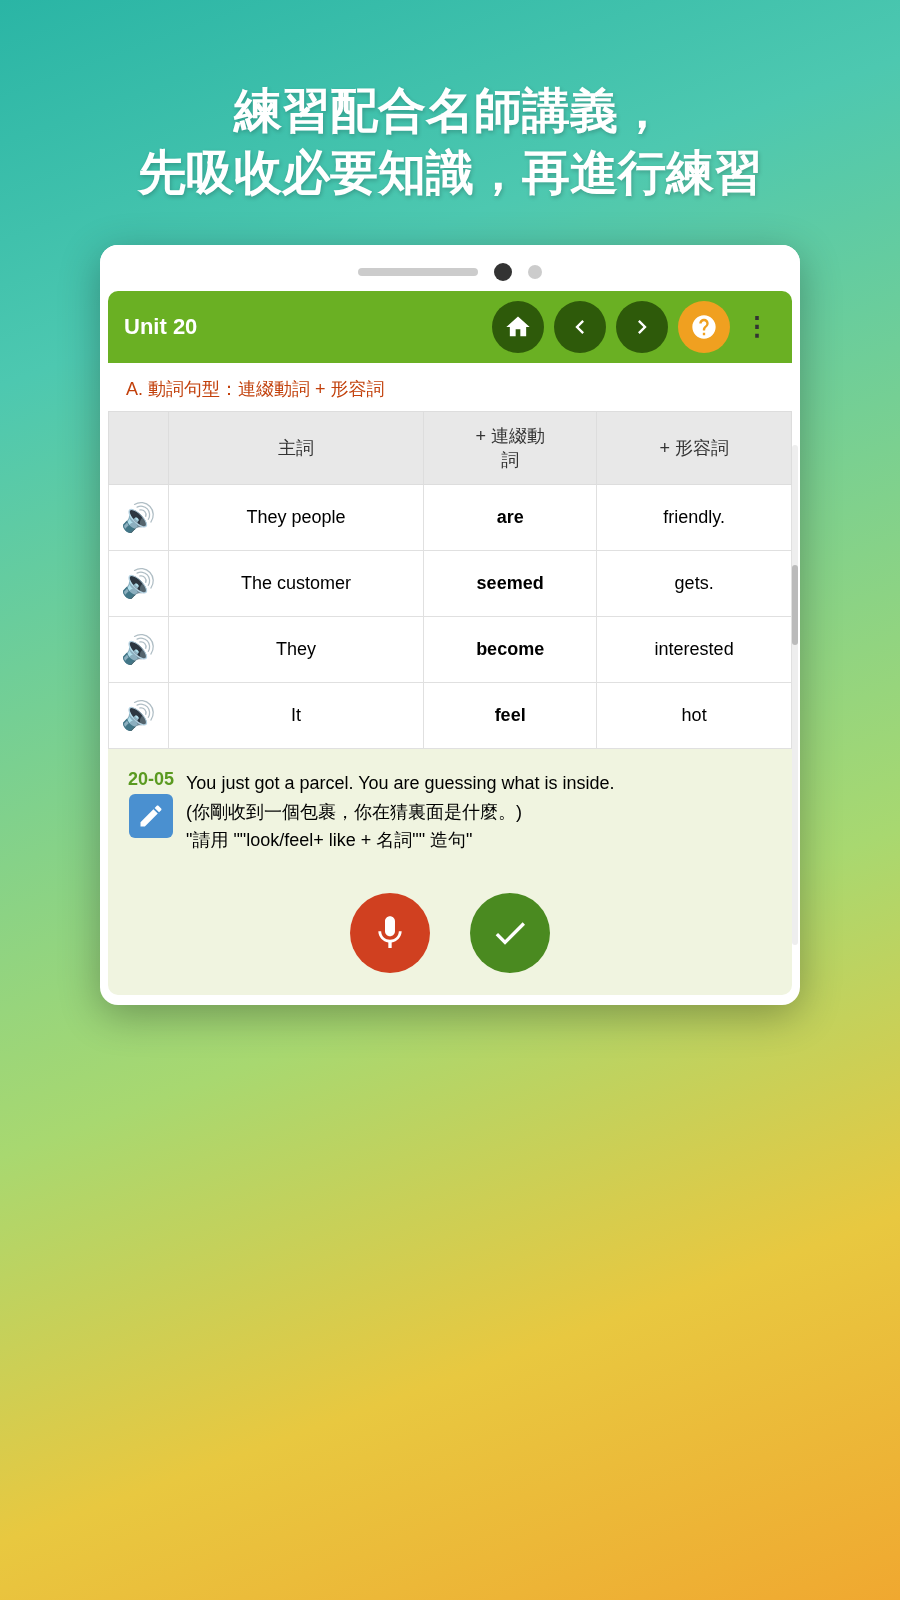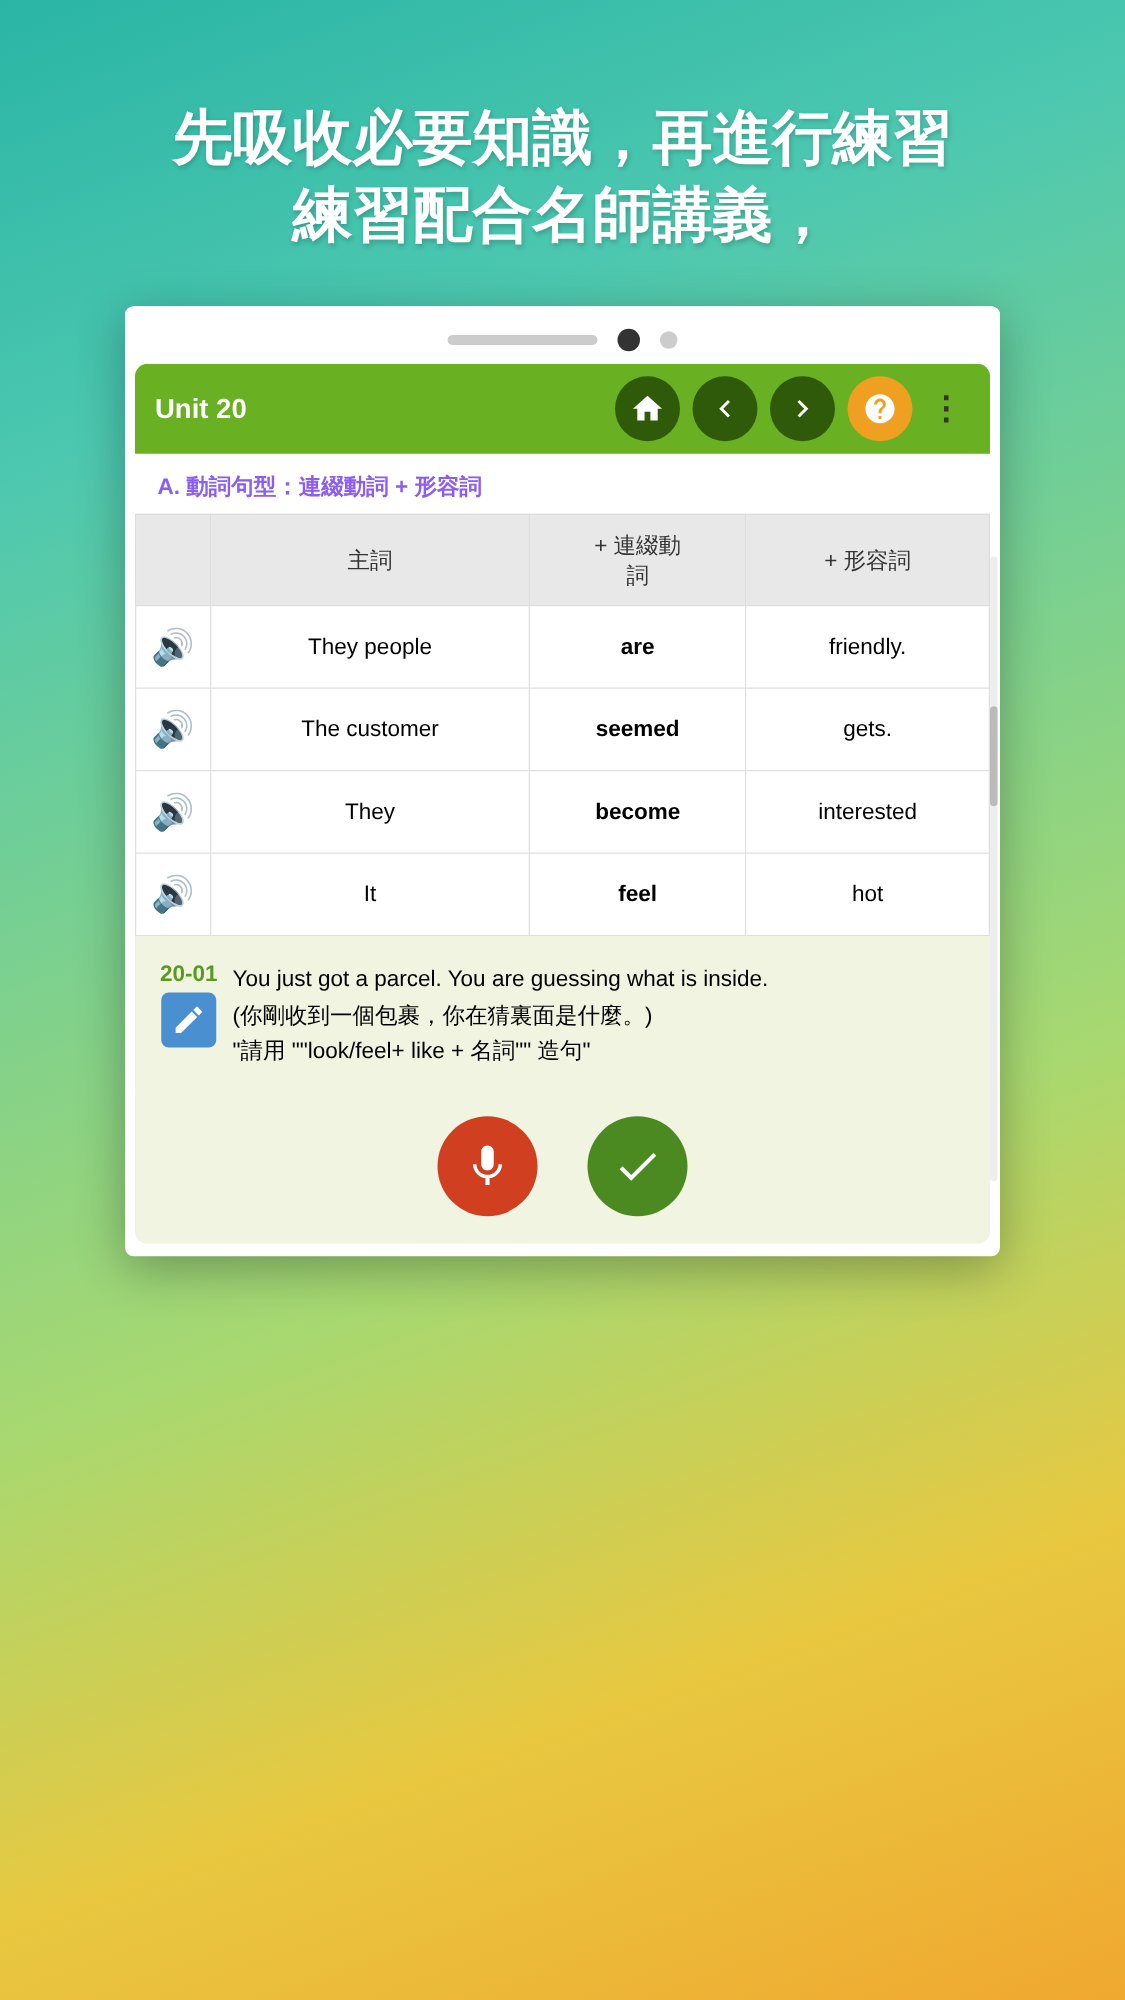--- a/index.html
+++ b/index.html
@@ -22,21 +22,21 @@
       font-weight: bold;
       margin-top: 80px;
       line-height: 1.3;
       text-shadow: 1px 2px 4px rgba(0,0,0,0.2);
     }
 
     .phone-wrapper {
       margin-top: 40px;
       width: 700px;
       background: white;
-      border-radius: 7px;
+      border-radius: 18px;
       box-shadow: 0 10px 40px rgba(0,0,0,0.3);
       overflow: hidden;
       position: relative;
     }
 
     .phone-top-bar {
       display: flex;
       justify-content: center;
       align-items: center;
       gap: 16px;
@@ -117,23 +117,23 @@
       color: #333;
       font-size: 26px;
       font-weight: bold;
       letter-spacing: 2px;
       cursor: pointer;
       padding: 0 4px;
     }
 
     .section-label {
       font-size: 18px;
-      font-weight: bold;
+      font-weight: normal;
       padding: 14px 18px 10px 18px;
-      color: #8b5cf6;
+      color: #c2410c;
     }
 
     .grammar-table {
       width: 100%;
       border-collapse: collapse;
       font-size: 18px;
     }
 
     .grammar-table th {
       background: #e8e8e8;
@@ -231,22 +231,22 @@
       background: #bbb;
       border-radius: 3px;
       position: absolute;
       top: 120px;
     }
   </style>
 </head>
 <body>
 
 <div class="top-text">
+  <div>練習配合名師講義，</div>
   <div>先吸收必要知識，再進行練習</div>
-  <div>練習配合名師講義，</div>
 </div>
 
 <div class="phone-wrapper">
 
   <div class="phone-top-bar">
     <div class="phone-dots-line"></div>
     <div class="phone-dot-filled"></div>
     <div class="phone-dot-empty"></div>
   </div>
 
@@ -330,21 +330,21 @@
           <td class="verb-bold">feel</td>
           <td>hot</td>
         </tr>
       </tbody>
     </table>
 
     <div class="exercise-box">
       <div style="display:flex; align-items:flex-start; gap:10px;">
 
         <div style="display:flex; flex-direction:column; align-items:center; gap:4px; min-width:50px;">
-          <span style="color:#5a9a20; font-weight:bold; font-size:18px;">20-01</span>
+          <span style="color:#5a9a20; font-weight:bold; font-size:18px;">20-05</span>
           <div style="width:44px; height:44px; background:#4a90d0; border-radius:6px; display:flex; align-items:center; justify-content:center;">
             <svg width="28" height="28" viewBox="0 0 24 24" fill="white">
               <path d="M3 17.25V21h3.75L17.81 9.94l-3.75-3.75L3 17.25zM20.71 7.04c.39-.39.39-1.02 0-1.41l-2.34-2.34c-.39-.39-1.02-.39-1.41 0l-1.83 1.83 3.75 3.75 1.83-1.83z"></path>
             </svg>
           </div>
         </div>
         <div class="exercise-text">
           <span>You just got a parcel. You are guessing what is inside.</span>
           <br>
           <span>(你剛收到一個包裹，你在猜裏面是什麼。)</span>

